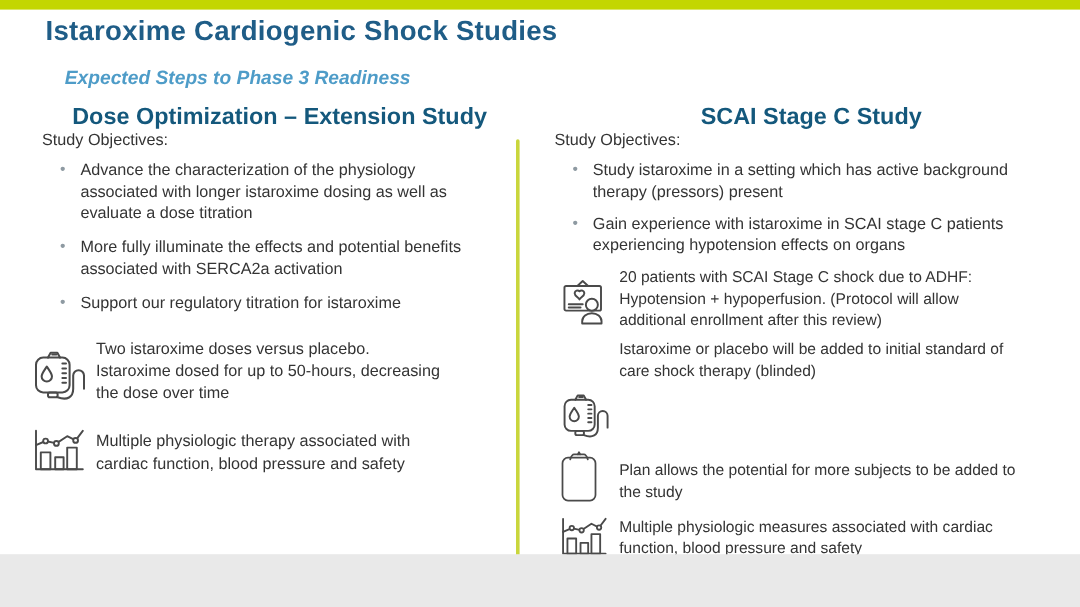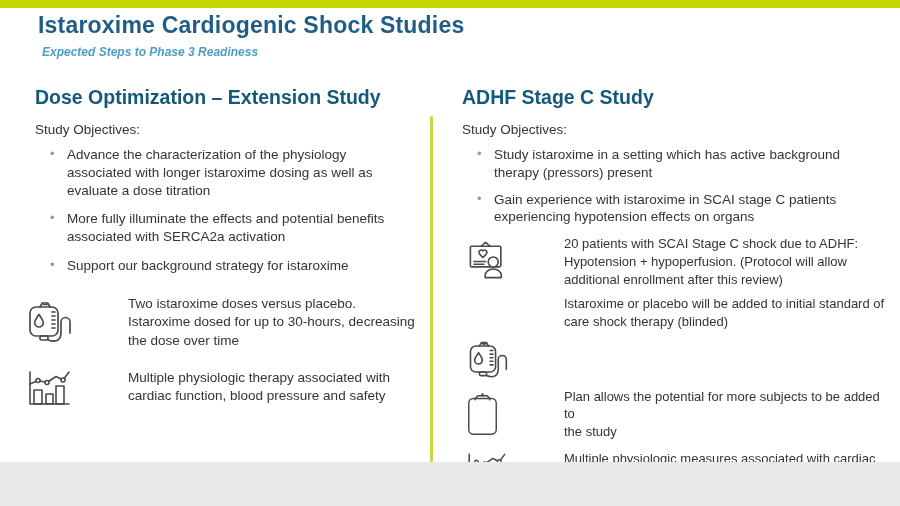--- a/index.html
+++ b/index.html
@@ -13,38 +13,38 @@
     --bullet_gray:#8e9aa2;
   }
   *{box-sizing:border-box;}
   html,body{margin:0;padding:0;background:#e9e9e9;}
   .slide{
     position:relative;width:900px;height:462px;background:#ffffff;
     font-family:Liberation Sans, sans-serif;overflow:hidden;
   }
   .top-bar{position:absolute;top:0;left:0;width:900px;height:8px;background:var(--accent_green);}
   .title{position:absolute;left:38px;top:12px;margin:0;font-size:23px;font-weight:bold;color:var(--title_blue);letter-spacing:.2px;}
-  .subtitle{position:absolute;left:38px;top:41px;margin:4px;font-size:12px;font-weight:bold;font-style:italic;color:var(--subtitle_blue);}
+  .subtitle{position:absolute;left:38px;top:41px;margin:16px;font-size:16px;font-weight:bold;font-style:italic;color:var(--subtitle_blue);}
   .divider{position:absolute;left:430px;top:116px;width:3px;height:370px;background:var(--divider_green);border-radius:2px;}
   .col{position:absolute;top:86px;}
   .col-left{left:35px;width:396px;}
   .col-right{left:462px;width:428px;}
-  .col-heading{margin:0;font-size:19.5px;font-weight:bold;color:var(--heading_blue);}
-  .obj-label{margin-top:13px;font-size:13.5px;color:var(--body_text);}
+  .col-heading{margin:0;font-size:19.5px;font-weight:bold;color:var(--heading_blue);text-align:center;}
+  .obj-label{font-size:13.5px;color:var(--body_text);}
   ul.objectives{margin:9px 0 0 0;padding:0 0 0 32px;list-style:none;}
   ul.objectives li{
     position:relative;font-size:13.5px;color:var(--body_text);line-height:1.32;
     margin-bottom:11px;max-width:372px;white-space:pre-line;
   }
   .col-right ul.objectives li{margin-bottom:9px;}
   ul.objectives li::before{content:"\2022";position:absolute;left:-17px;top:-1px;color:var(--bullet_gray);font-size:13px;}
   .rows{margin-top:18px;}
   .col-left .rows{margin-left:-17px;margin-top:20px;}
   .col-right .rows{margin-top:6px;}
-  .row{display:flex;align-items:center;margin-bottom:15px;gap:48px;}
+  .row{display:flex;align-items:flex-end;margin-bottom:15px;}
   .col-right .row{margin-bottom:7px;}
   .row .icon{width:62px;flex:none;display:flex;justify-content:center;padding-top:0;}
   .col-right .row .icon{width:54px;justify-content:flex-start;padding-left:2px;}
   .row p{margin:0;font-size:13.5px;color:var(--body_text);line-height:1.36;white-space:pre-line;max-width:352px;}
   .col-right .row p{font-size:13px;max-width:378px;line-height:1.36;}
   svg{display:block;}
   .page-badge{
     position:absolute;left:860px;top:471px;width:28px;height:27px;
     border:1.5px solid #dce28c;border-radius:5px;background:#fff;
     display:flex;align-items:center;justify-content:center;
@@ -64,39 +64,39 @@
 
   <section class="col col-left">
     <h3 class="col-heading">Dose Optimization – Extension Study</h3>
     <div class="obj-label">Study Objectives:</div>
     <ul class="objectives">
       <li>Advance the characterization of the physiology
 associated with longer istaroxime dosing as well as
 evaluate a dose titration</li>
       <li>More fully illuminate the effects and potential benefits
 associated with SERCA2a activation</li>
-      <li>Support our background strategy for istaroxime</li>
+      <li>Support our regulatory titration for istaroxime</li>
     </ul>
     <div class="rows">
 
 
       <div class="row">
         <span class="icon">
           <svg width="52" height="48" viewBox="0 0 52 48" fill="none" stroke="#4a4a4a" stroke-width="1.7" stroke-linecap="round" stroke-linejoin="round">
             <path d="M17,9 l2.2,-4 h5.6 l2.2,4"></path>
             <path d="M20.5,6.5 h3.5"></path>
             <rect x="7" y="9" width="28" height="29" rx="6"></rect>
             <rect x="17" y="38" width="8" height="4" rx="1.5"></rect>
             <path d="M16,16.5 c2.8,4.3 4.3,5.8 4.3,8.2 a4.3,4.3 0 0 1 -8.6,0 c0,-2.4 1.5,-3.9 4.3,-8.2 z"></path>
             <path d="M29,14 h3 M29,18 h3 M29,22 h3 M29,26 h3 M29,30 h3"></path>
             <path d="M25,42 c8,3 13,0 13,-7 V24 a4.5,4.5 0 0 1 9,0 v11"></path>
           </svg>
         </span>
         <p>Two istaroxime doses versus placebo.
-Istaroxime dosed for up to 30-hours, decreasing
+Istaroxime dosed for up to 50-hours, decreasing
 the dose over time</p>
       </div>
 
       <div class="row">
         <span class="icon">
           <svg width="50" height="44" viewBox="0 0 48 44" fill="none" stroke="#4a4a4a" stroke-width="1.6" stroke-linecap="round" stroke-linejoin="round">
             <path d="M5,7 V39 H44"></path>
             <rect x="9" y="25" width="8" height="14"></rect>
             <rect x="21" y="29" width="7" height="10"></rect>
             <rect x="31" y="21" width="8" height="18"></rect>
@@ -107,21 +107,21 @@
           </svg>
         </span>
         <p>Multiple physiologic therapy associated with
 cardiac function, blood pressure and safety</p>
       </div>
 
     </div>
   </section>
 
   <section class="col col-right">
-    <h3 class="col-heading">ADHF Stage C Study</h3>
+    <h3 class="col-heading">SCAI Stage C Study</h3>
     <div class="obj-label">Study Objectives:</div>
     <ul class="objectives">
       <li>Study istaroxime in a setting which has active background
 therapy (pressors) present</li>
       <li>Gain experience with istaroxime in SCAI stage C patients
 experiencing hypotension effects on organs</li>
     </ul>
     <div class="rows">
 
       <div class="row">

